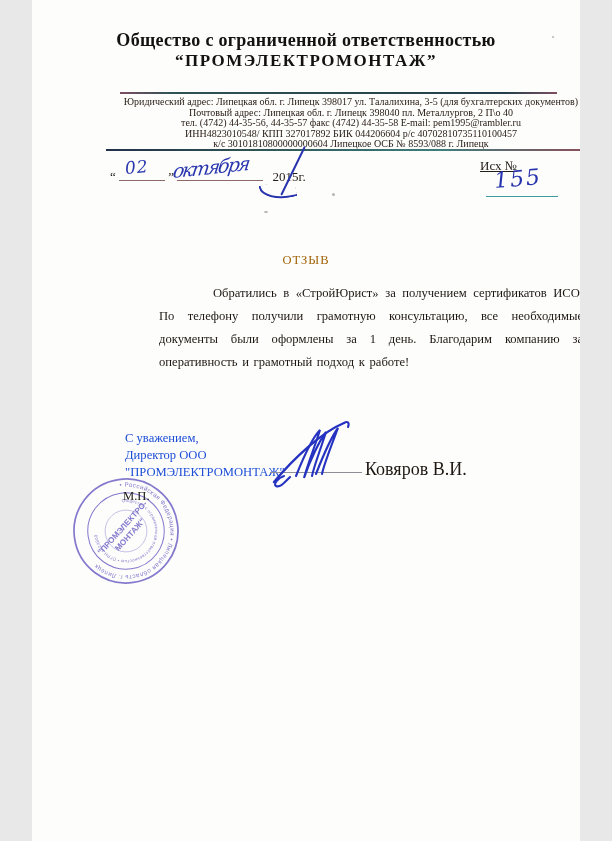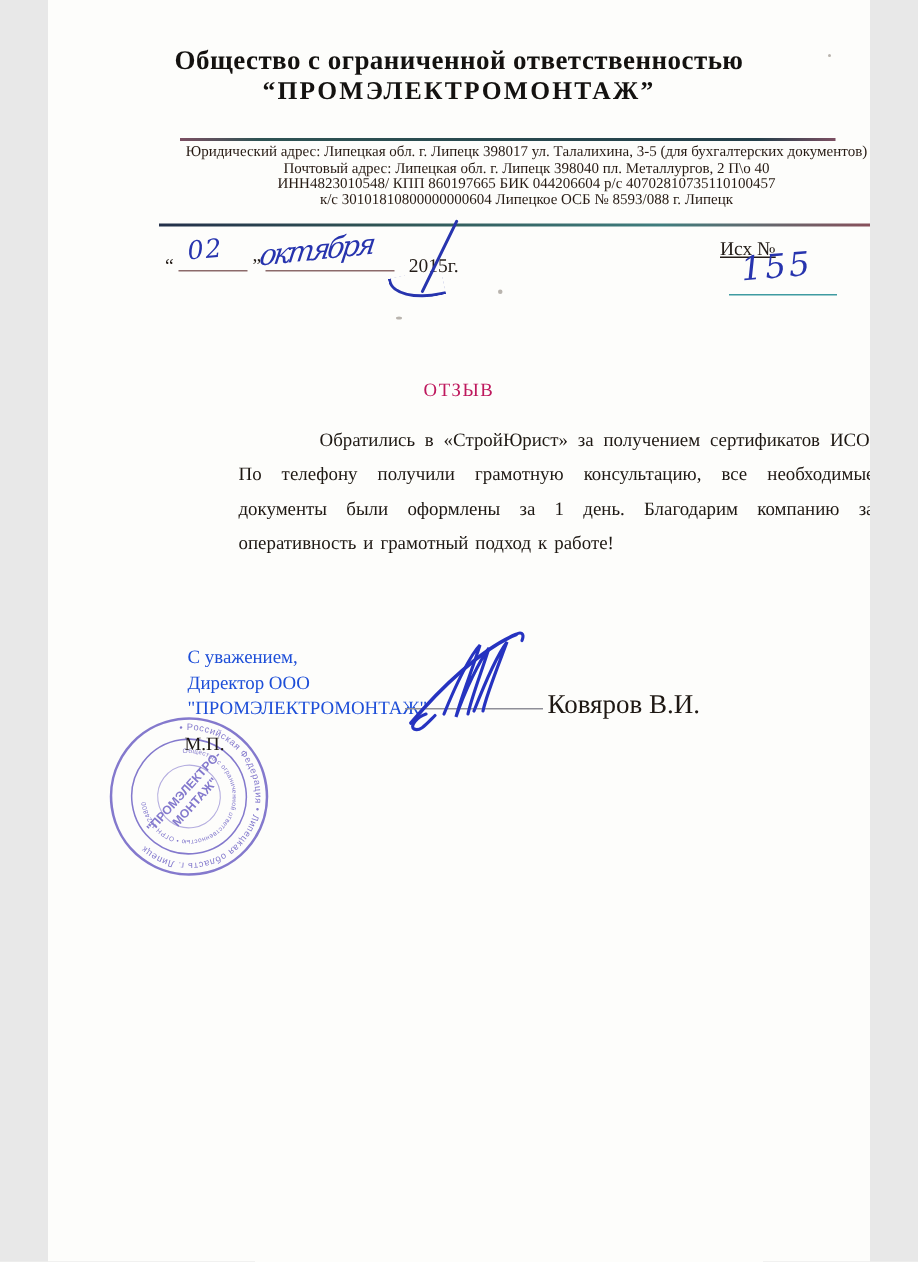--- a/index.html
+++ b/index.html
@@ -30,21 +30,21 @@
   .hw-day{position:absolute;left:6px;top:-3px;font-size:17px;transform:rotate(-5deg);letter-spacing:1px;}
   .hw-month{position:absolute;left:-4px;top:-4px;font-size:19px;transform:rotate(-6deg) skewX(-14deg);letter-spacing:-2px;white-space:nowrap;}
   .month-flourish{position:absolute;left:182px;top:-16px;width:2.4px;height:54px;background:#2734ae;transform:rotate(26deg);border-radius:2px;}
   .month-tail{position:absolute;left:150px;top:22px;width:34px;height:16px;border:2px solid #2734ae;border-top:none;border-right:none;border-radius:0 0 0 90%;transform:rotate(-12deg);}
   .year{margin-left:6px;}
 
   .refline{top:158px;left:448px;font-size:13px;color:#241d18;text-decoration:underline;}
   .ref-slot{width:72px;position:relative;height:22px;border-bottom:1.4px solid #3f9ba1;margin-left:6px;}
   .hw-ref{position:absolute;left:8px;top:-8px;font-size:22px;transform:rotate(-5deg);letter-spacing:2px;}
 
-  .title{left:0;right:0;top:253px;font-size:12.5px;letter-spacing:1px;color:#be185d;}
+  .title{left:0;right:0;top:253px;font-size:12.5px;letter-spacing:1px;color:#a16207;}
 
   .body-par{
     left:95px;width:424px;top:282px;font-size:12.6px;line-height:23px;
     text-align:justify;text-indent:54px;color:#1e1813;word-spacing:1.5px;margin-left:32px;
   }
 
   .closing{left:93px;top:430px;font-size:12.6px;line-height:17px;color:#1d4ed8;}
   .signer{left:333px;top:459px;font-size:18px;color:#1e1813;}
   .mp{left:91px;top:489px;font-size:12.6px;color:#1e1813;z-index:3;}
 
@@ -61,21 +61,22 @@
 <div class="page">
 
   <div class="abs center hdr1">Общество  с ограниченной ответственностью</div>
   <div class="abs center hdr2">“ПРОМЭЛЕКТРОМОНТАЖ”</div>
 
   <div class="abs rule rule-top"></div>
 
   <div class="abs center addr">
     <div>Юридический адрес: Липецкая обл. г. Липецк 398017  ул. Талалихина, 3-5 (для бухгалтерских документов)</div>
     <div>Почтовый адрес: Липецкая обл. г. Липецк 398040 пл. Металлургов, 2 П\о 40</div>
-    <div>ИНН4823010548/ КПП 860197665  БИК 044206604 р/с 40702810735110100457</div>
+    <div>тел.  (4742) 44-35-56,  44-35-57 факс (4742) 44-35-58 E-mail: pem1995@rambler.ru</div>
+    <div>ИНН4823010548/ КПП 327017892  БИК 044206604 р/с 40702810735110100457</div>
     <div>к/с 30101810800000000604 Липецкое ОСБ № 8593/088 г. Липецк</div>
   </div>
 
   <div class="abs rule rule-bottom"></div>
 
   <div class="abs dateline">
     <span>“</span>
     <span class="uline day-slot"><span class="hw hw-day">02</span></span>
     <span>”</span>
     <span class="uline month-slot"><span class="hw hw-month">октября</span></span>

